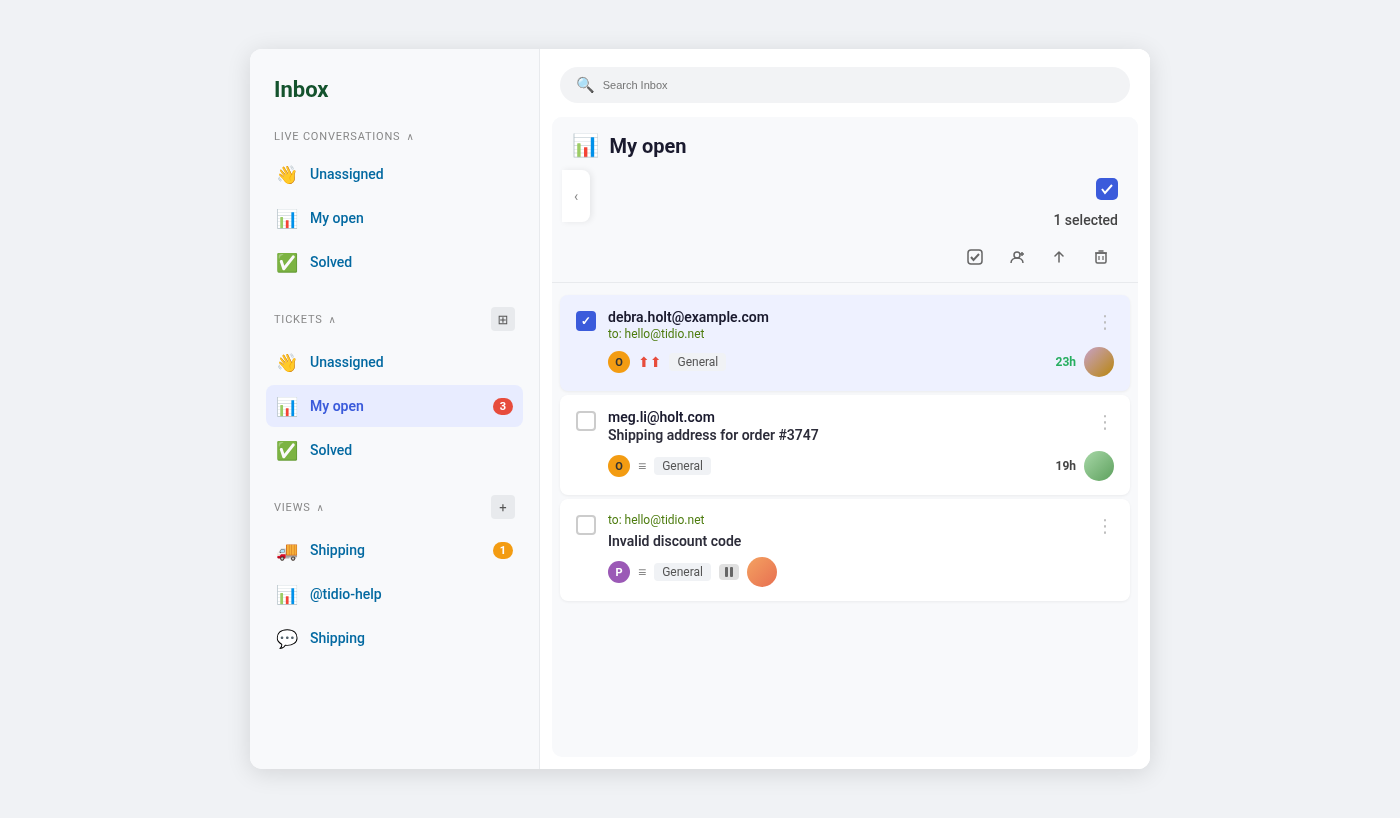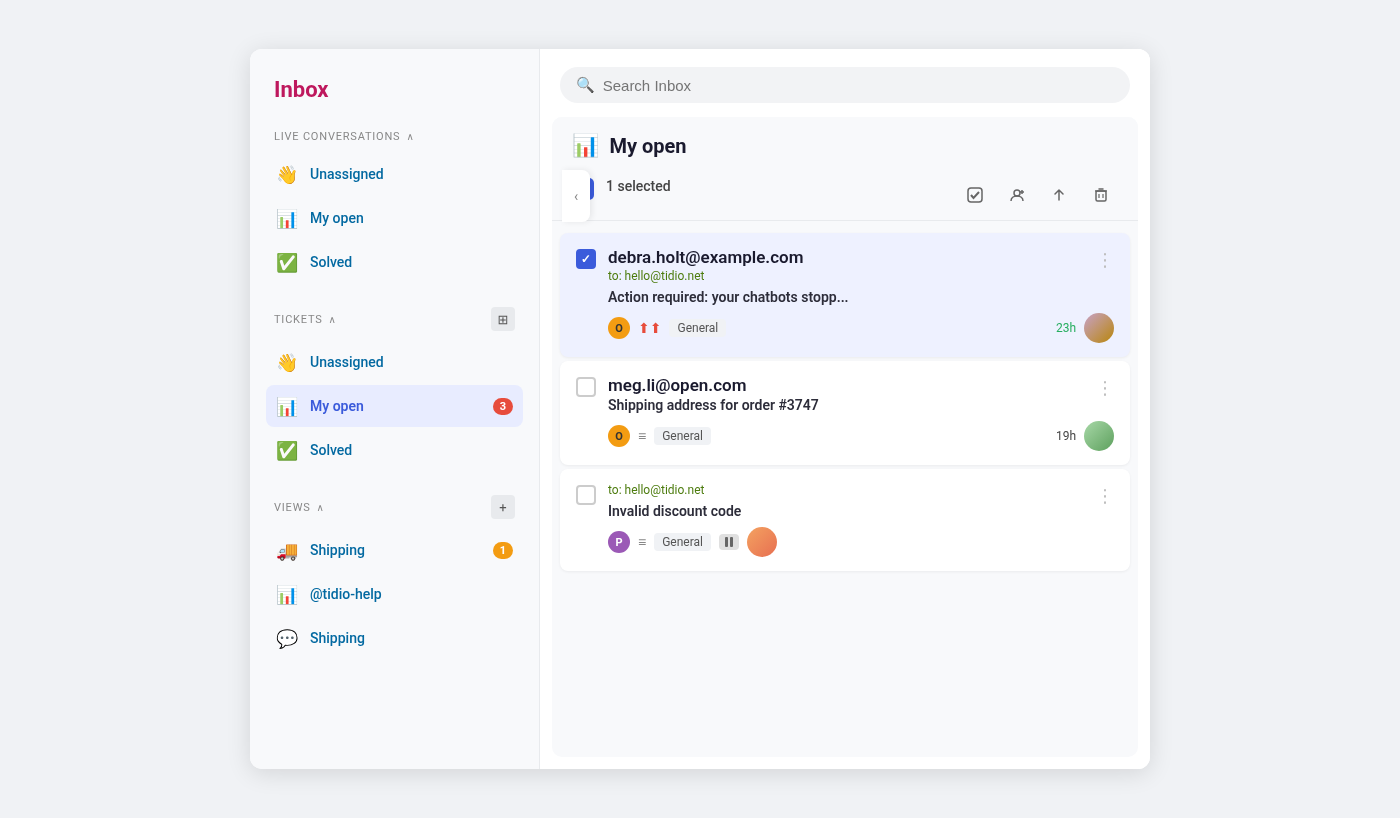--- a/index.html
+++ b/index.html
@@ -26,21 +26,21 @@
       width: 290px;
       min-width: 290px;
       background: #f8f9fb;
       padding: 28px 16px;
       border-right: 1px solid #e8eaed;
       overflow-y: auto;
     }
     .sidebar-title {
       font-size: 22px;
       font-weight: 700;
-      color: #be185d;
+      color: #14532d;
       margin-bottom: 24px;
       padding-left: 8px;
     }
     .section-header {
       display: flex;
       align-items: center;
       justify-content: space-between;
       padding: 4px 8px;
       margin-bottom: 6px;
     }
@@ -140,21 +140,21 @@
       padding: 9px 16px;
       gap: 8px;
     }
     .search-icon {
       color: #999;
       font-size: 15px;
     }
     .search-input {
       border: none;
       background: transparent;
-      font-size: 15px;
+      font-size: 11px;
       color: #555;
       outline: none;
       width: 100%;
     }
 
     
     .conv-panel {
       flex: 1;
       background: #f8f9fb;
       margin: 0 12px 12px;
@@ -177,25 +177,26 @@
     }
     .panel-title {
       font-size: 20px;
       font-weight: 700;
       color: #1a1a2e;
     }
 
     
     .selection-bar {
       display: flex;
-      align-items: flex-start;
+      align-items: flex-end;
       padding: 8px 20px;
       background: #f8f9fb;
       gap: 12px;
       border-bottom: 1px solid #e8eaed;
+      flex-direction: column;
     }
     .sel-checkbox {
       width: 22px;
       height: 22px;
       background: #3b5bdb;
       border-radius: 5px;
       display: flex;
       align-items: center;
       justify-content: center;
       flex-shrink: 0;
@@ -271,21 +272,21 @@
       color: white;
       font-size: 12px;
       font-weight: bold;
     }
 
     .conv-body {
       flex: 1;
       min-width: 0;
     }
     .conv-from {
-      font-size: 17px;
+      font-size: 14px;
       font-weight: 600;
       color: #1a1a2e;
       margin-bottom: 2px;
     }
     .conv-to {
       font-size: 12px;
       color: #4d7c0f;
       margin-bottom: 6px;
     }
     .conv-subject {
@@ -321,21 +322,21 @@
     .meta-tag {
       background: #f0f2f5;
       border-radius: 4px;
       padding: 2px 8px;
       font-size: 12px;
       color: #555;
     }
     .meta-time {
       margin-left: auto;
       font-size: 12px;
-      font-weight: 400;
+      font-weight: 700;
       color: #444;
     }
     .meta-time.green { color: #27ae60; }
     
     .avatar-circle {
       width: 30px;
       height: 30px;
       border-radius: 50%;
       background: linear-gradient(135deg, #c8a2c8, #b8860b);
       flex-shrink: 0;
@@ -548,36 +549,35 @@
         </div>
       </div>
 
       <div class="conv-list">
 
         <div class="conv-item selected">
           <div class="conv-checkbox checked"></div>
           <div class="conv-body">
             <div class="conv-from">debra.holt@example.com</div>
             <div class="conv-to">to: hello@tidio.net</div>
-            <div class="conv-subject">Action required: your chatbots stopp...</div>
             <div class="conv-meta">
               <div class="meta-dot">O</div>
               <span class="priority-up">⬆⬆</span>
               <div class="meta-tag">General</div>
               <span class="meta-time green">23h</span>
               <div class="avatar-circle"></div>
             </div>
           </div>
           <div class="conv-more">⋮</div>
         </div>
 
         <div class="conv-item">
           <div class="conv-checkbox"></div>
           <div class="conv-body">
-            <div class="conv-from">meg.li@open.com</div>
+            <div class="conv-from">meg.li@holt.com</div>
             <div class="conv-subject">Shipping address for order #3747</div>
             <div class="conv-meta">
               <div class="meta-dot">O</div>
               <span style="color:#888; font-size:14px;">≡</span>
               <div class="meta-tag">General</div>
               <span class="meta-time">19h</span>
               <div class="avatar-circle-2"></div>
             </div>
           </div>
           <div class="conv-more">⋮</div>

